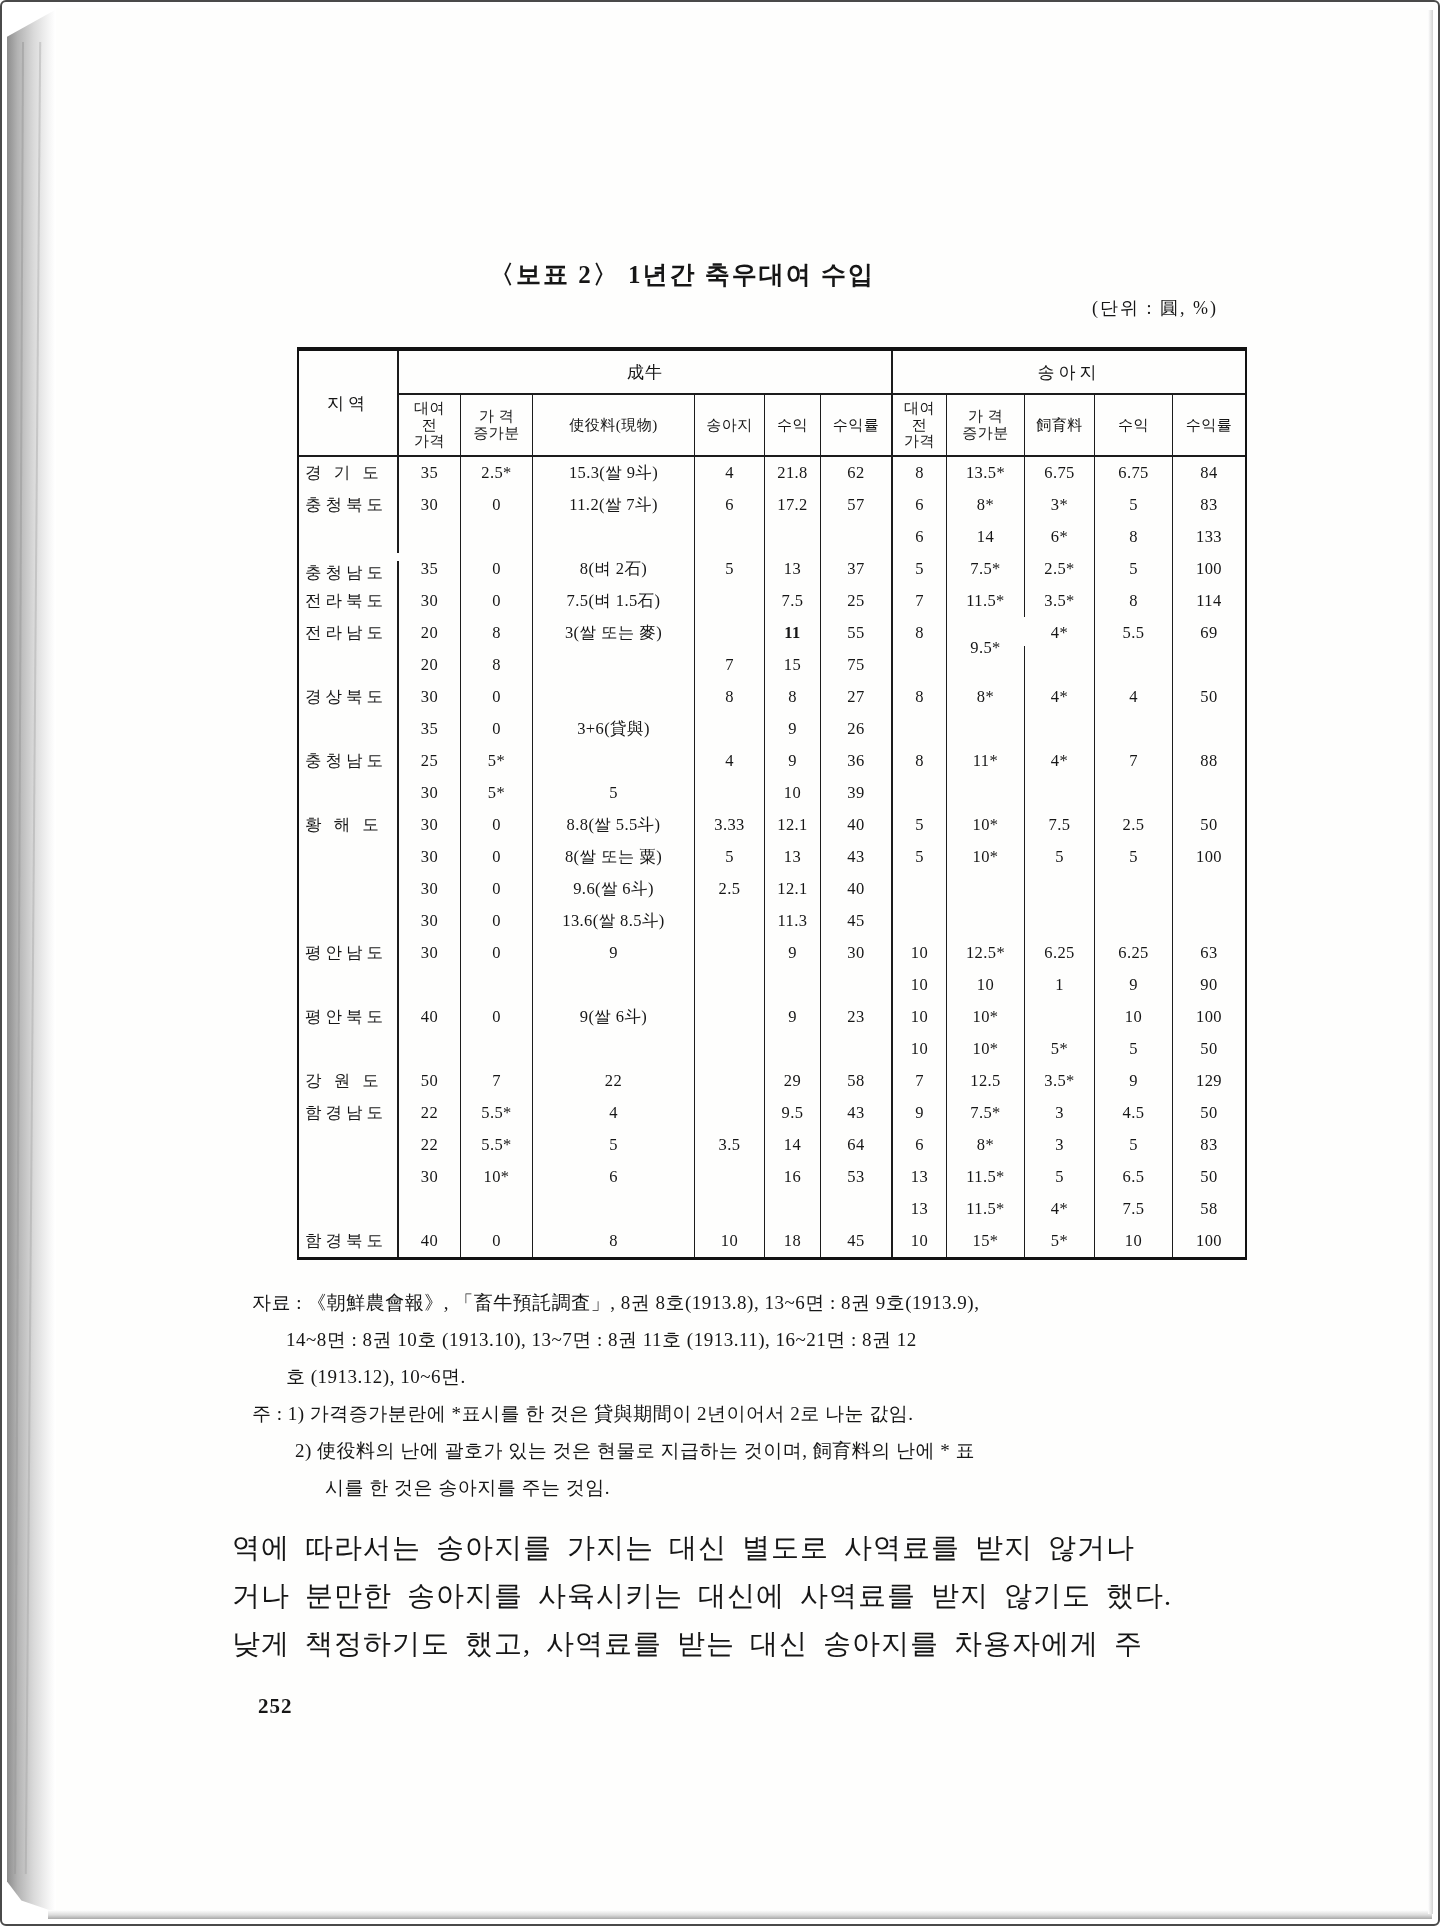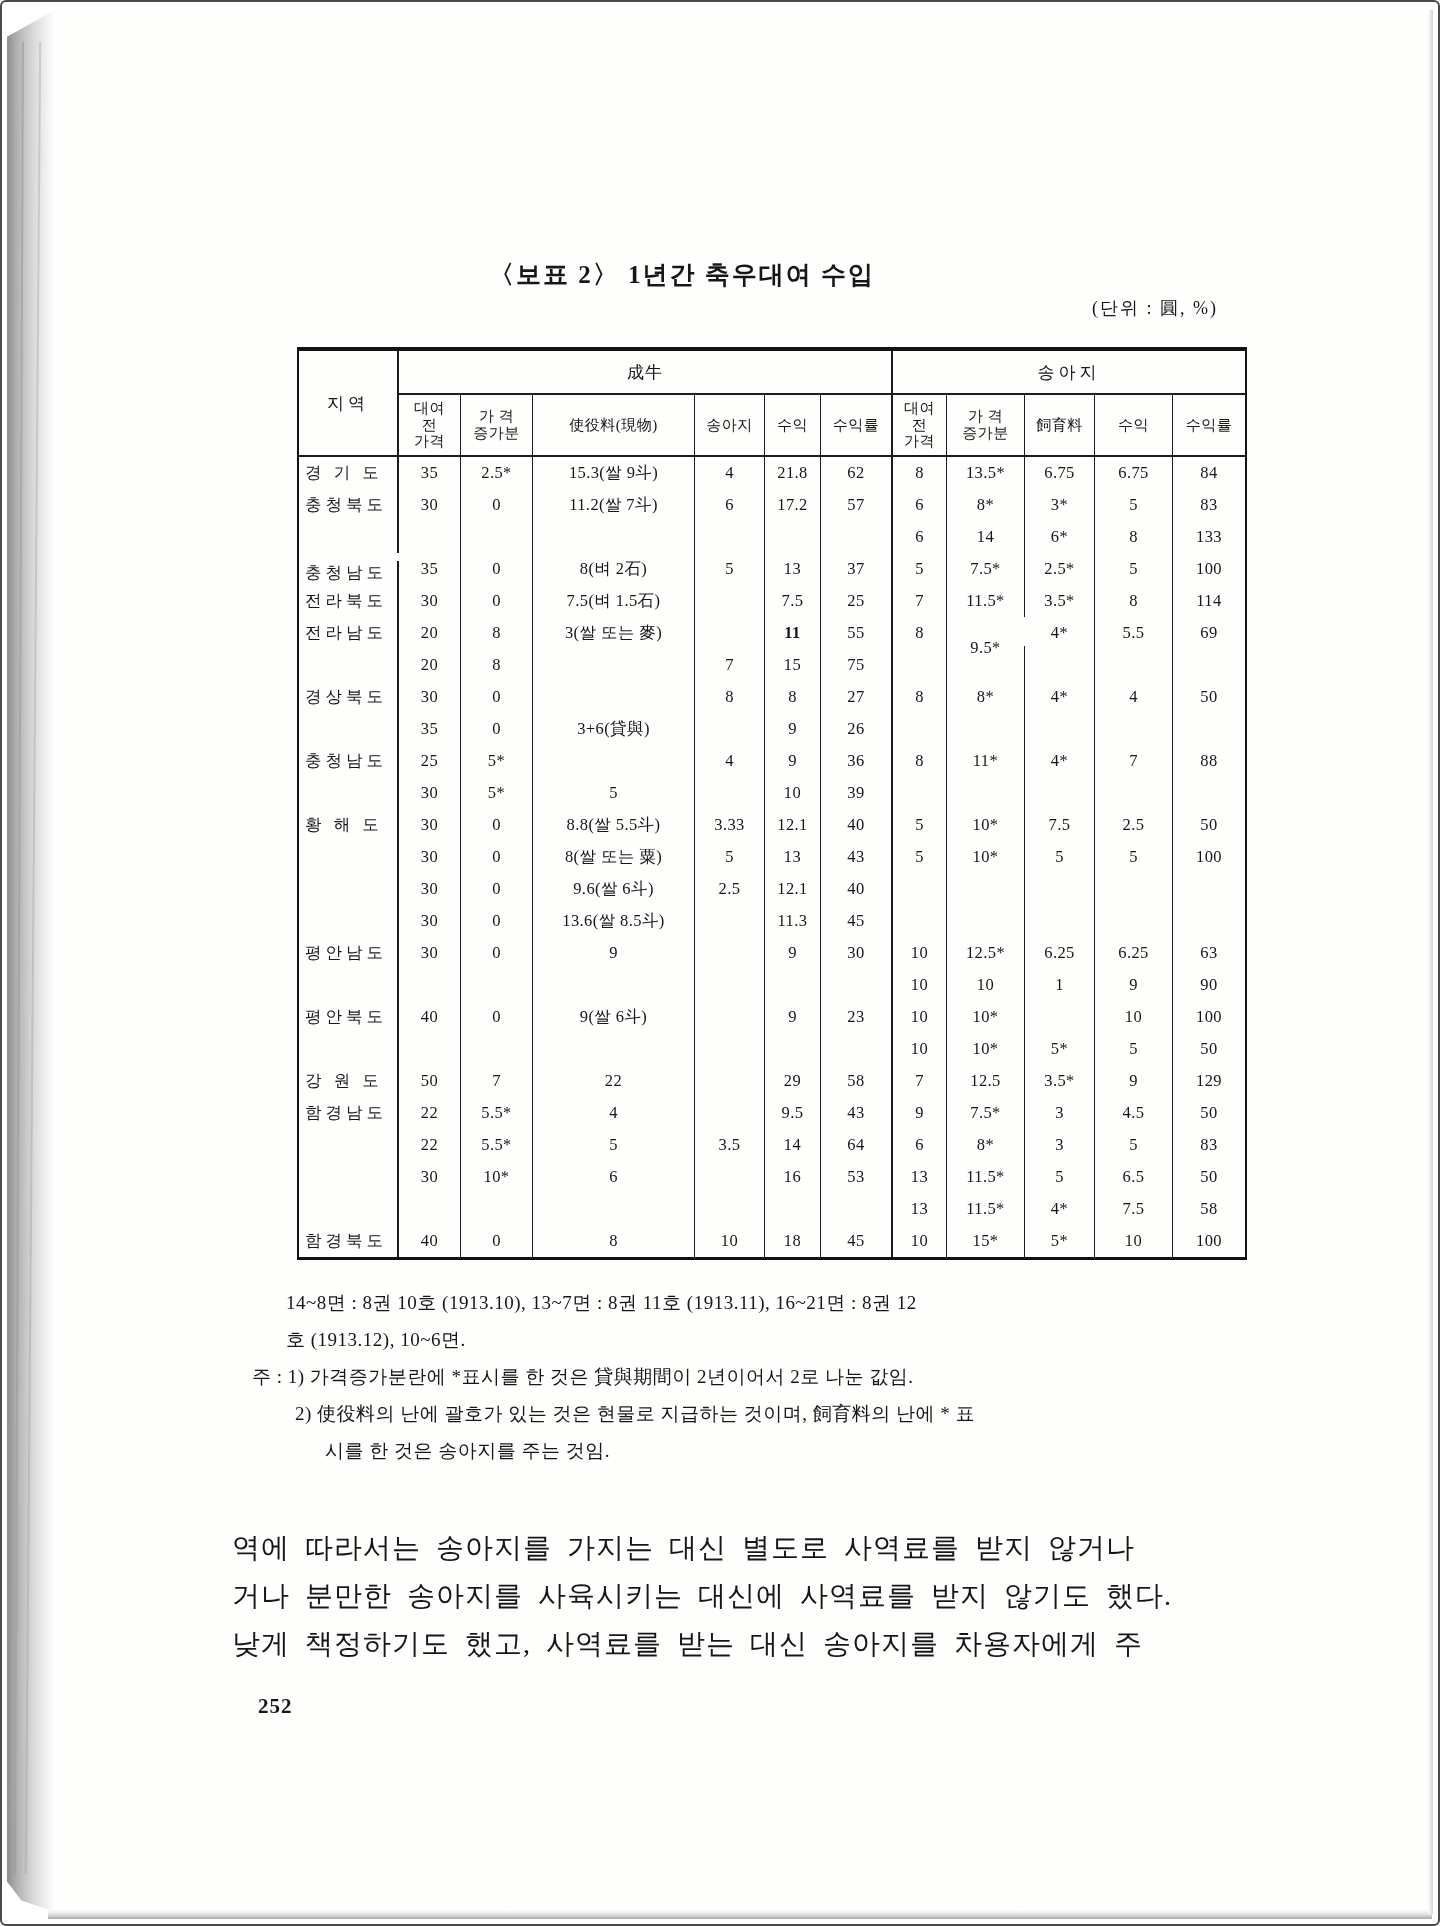--- a/index.html
+++ b/index.html
@@ -396,20 +396,21 @@
         <div class="td c5" style="grid-area: 27 / 6;">18</div>
         <div class="td c6" style="grid-area: 27 / 7;">45</div>
         <div class="td c7" style="grid-area: 27 / 8;">10</div>
         <div class="td c8" style="grid-area: 27 / 9;">15*</div>
         <div class="td c9" style="grid-area: 27 / 10;">5*</div>
         <div class="td c10" style="grid-area: 27 / 11;">10</div>
         <div class="td c11" style="grid-area: 27 / 12;">100</div>
       </div>
 
     <div class="notes">
+      <div>자료 : 《朝鮮農會報》, 「畜牛預託調査」,  8권 8호(1913.8),  13~6면 : 8권  9호(1913.9),</div>
       <div class="ind1">14~8면 : 8권 10호 (1913.10),  13~7면 : 8권  11호 (1913.11),  16~21면 : 8권 12</div>
       <div class="ind1">호 (1913.12),  10~6면.</div>
       <div class="noteA">주 : 1) 가격증가분란에 *표시를 한 것은 貸與期間이 2년이어서 2로 나눈 값임.</div>
       <div class="noteB1">2) 使役料의 난에 괄호가 있는 것은 현물로 지급하는 것이며,  飼育料의 난에 * 표</div>
       <div class="noteB2">시를 한 것은 송아지를 주는 것임.</div>
     </div>
 
     <div class="bodytext">
       <div>역에 따라서는 송아지를 가지는 대신  별도로  사역료를 받지  않거나</div>
       <div>거나 분만한 송아지를 사육시키는 대신에 사역료를 받지 않기도 했다.</div>

